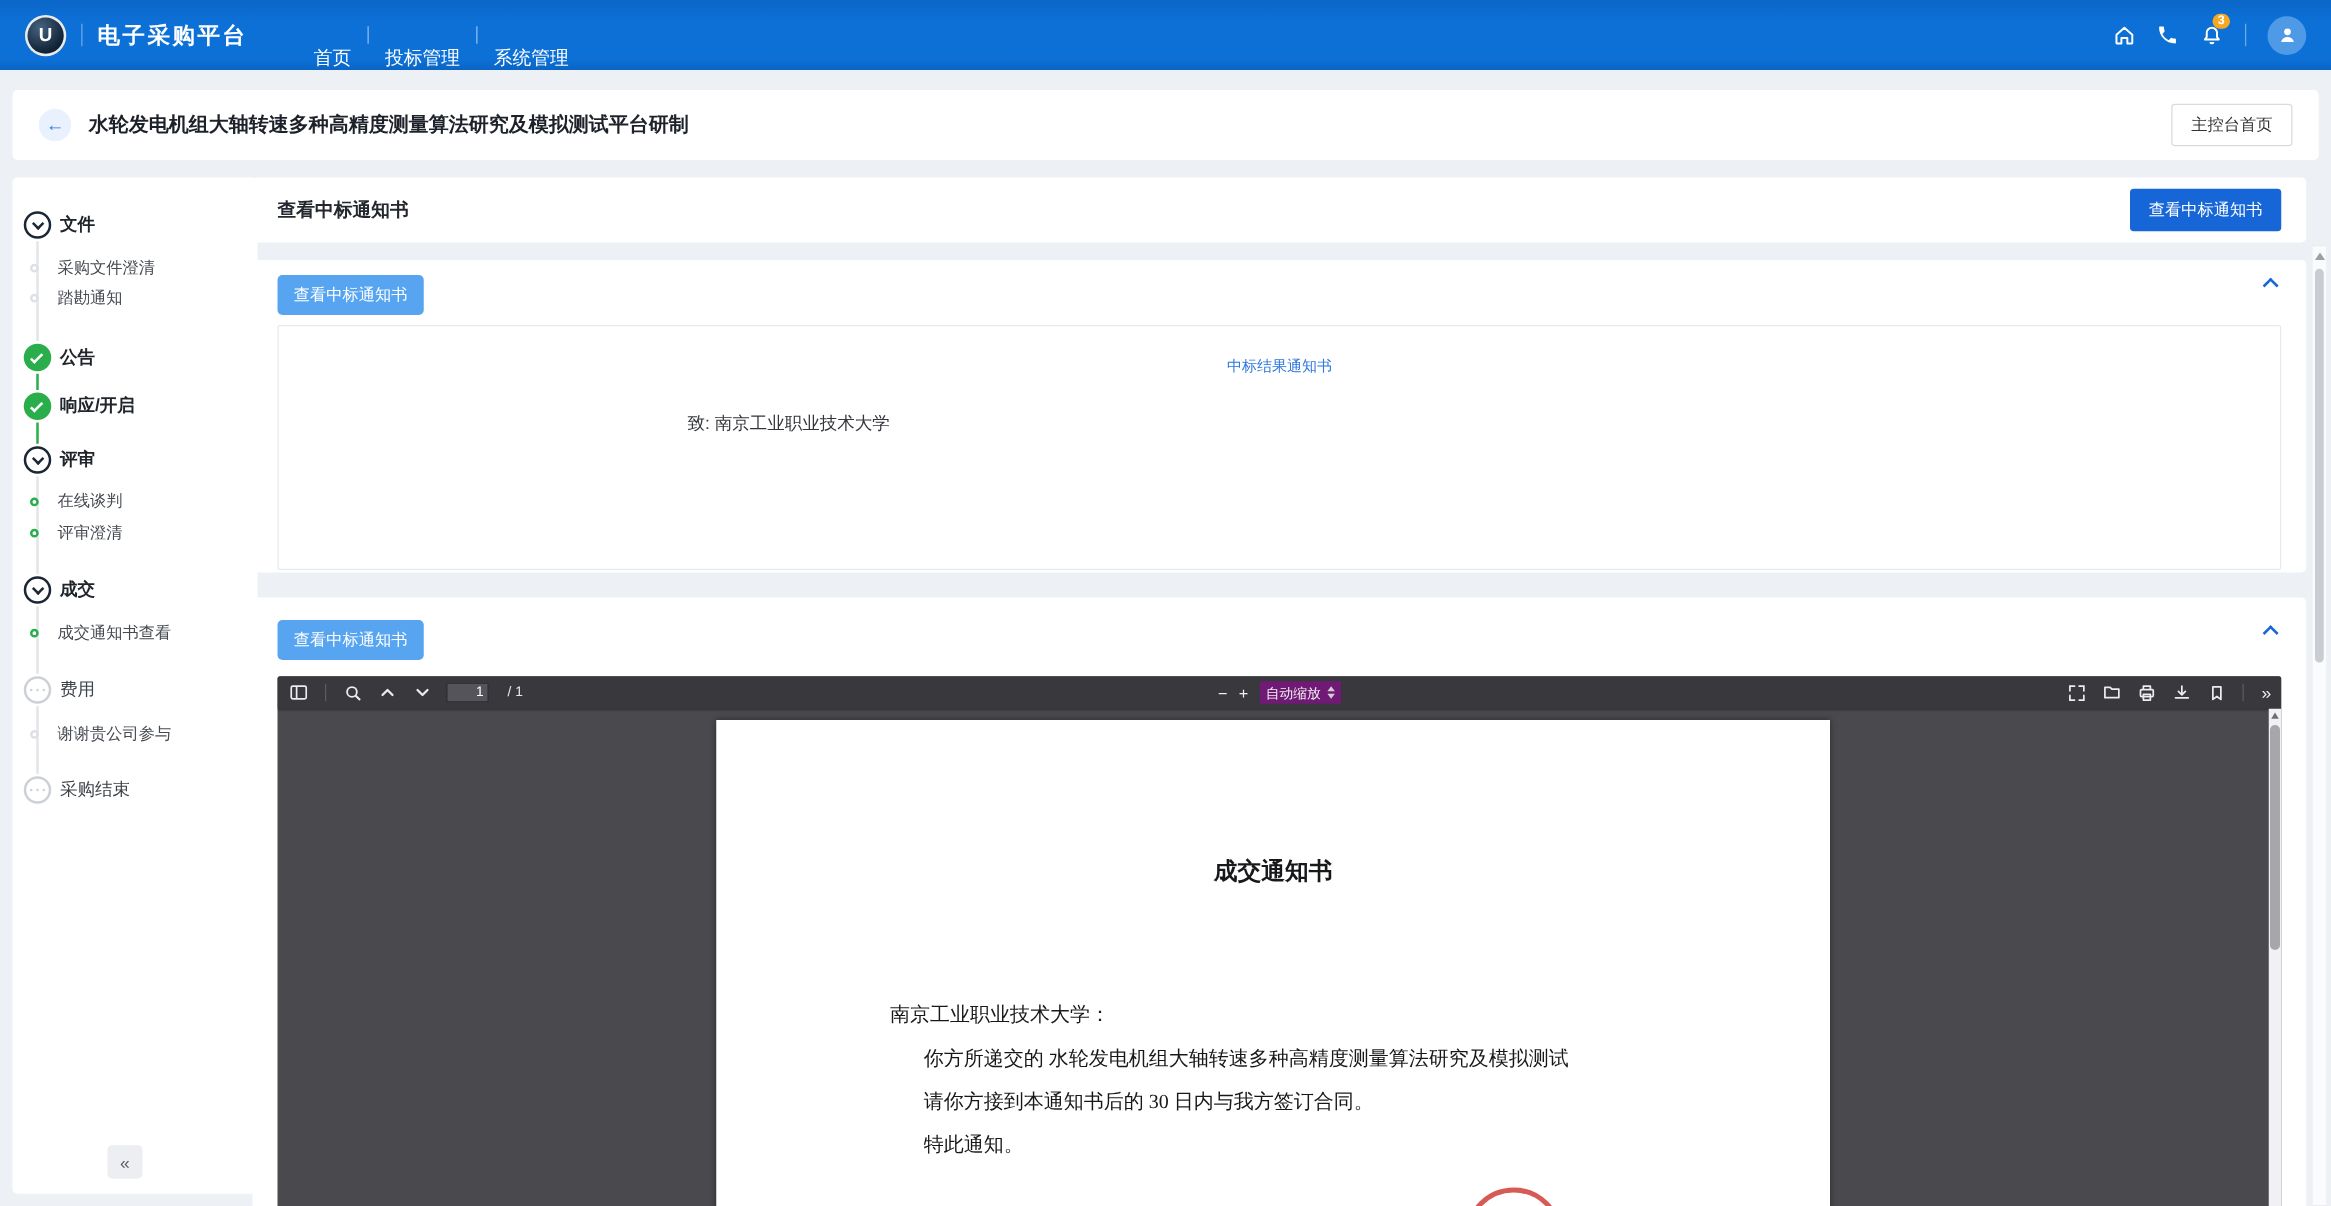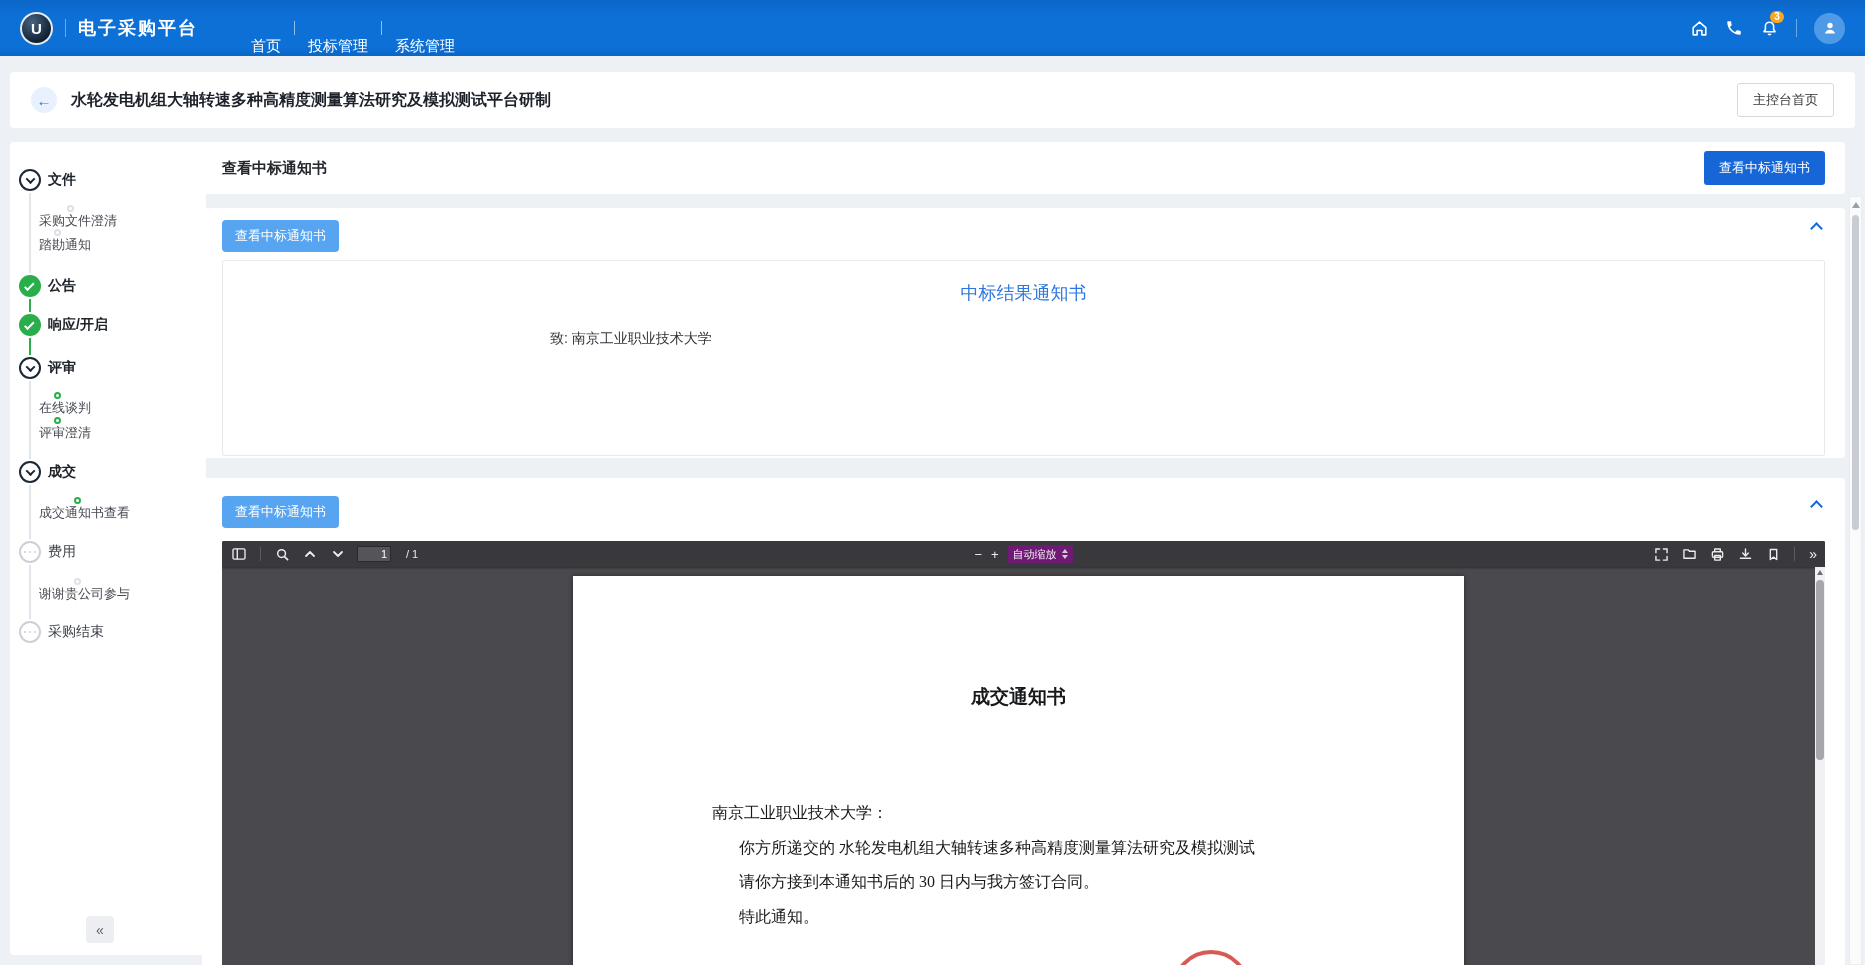--- a/index.html
+++ b/index.html
@@ -46,21 +46,21 @@
   .g-icon.expand { border:2px solid #1b2735; }
   .g-icon.expand .chevd { width:7px; height:7px; border-right:2px solid #1b2735; border-bottom:2px solid #1b2735; transform:rotate(45deg) translate(-1px,-1px); }
   .g-icon.done { background:#2aae4b; }
   .g-icon.done .chk { width:10px; height:5px; border-left:2px solid #fff; border-bottom:2px solid #fff; transform:rotate(-45deg) translateY(-1px); }
   .g-icon.pending { border:2px solid #ccd1d7; }
   .g-icon.pending .dots { width:12px; height:2px; position:relative; }
   .g-icon.pending .dots::before { content:""; position:absolute; left:0; top:0; width:2px; height:2px; border-radius:50%;
     background:#ccd1d7; box-shadow:5px 0 0 #ccd1d7, 10px 0 0 #ccd1d7; }
   .g-label { margin-left:7px; font-size:14px; font-weight:bold; color:#20242b; white-space:nowrap; }
   .g-label.dim { font-weight:normal; color:#3d4249; }
-  .sub-row { position:absolute; display:flex; align-items:center; cursor:pointer; left:14px;flex-direction:column; }
+  .sub-row { position:absolute; display:flex; align-items:center; cursor:pointer; left:14px; }
   .bullet { width:7px; height:7px; border-radius:50%; background:#fff; flex:0 0 auto; }
   .bullet.green { border:2px solid #2aae4b; }
   .bullet.gray { border:2px solid #dde0e5; }
   .sub-label { margin-left:15px; font-size:13px; color:#464b52; white-space:nowrap; }
   .collapse-btn { position:absolute; left:76px; top:774px; width:28px; height:27px; background:#eceef1; border-radius:4px;
     color:#5a6068; font-size:14px; display:flex; align-items:center; justify-content:center; cursor:pointer; }
 
   
   .main { position:absolute; top:142px; left:202px; width:1643px; }
   .section-header { height:52px; background:#fff; border-radius:4px; display:flex; align-items:center; padding:0 20px; }
@@ -73,21 +73,21 @@
   .badge { display:inline-block; background:#57a4f0; color:#fff; font-size:13px; padding:7px 13px; border-radius:4px; cursor:pointer; }
   .card1 .badge { margin-top:12px; }
   .card2 .badge { margin-top:18px; }
   .chev-up { position:absolute; right:24px; width:9px; height:9px; border-left:2px solid #1766d8; border-top:2px solid #1766d8;
     transform:rotate(45deg); cursor:pointer; }
   .card1 .chev-up { top:16px; } .card2 .chev-up { top:24px; }
 
   
   .notice-box { margin-top:8px; height:196px; border:1px solid #e7e9ec; border-radius:2px; overflow:hidden; }
   .notice-inner { width:963px; margin:0 auto; }
-  .notice-title { margin-top:19px; text-align:center; color:#2e77e0; font-size:18px; line-height:26px; }
+  .notice-title { margin-top:19px; text-align:center; color:#2e77e0; font-size:12px; line-height:26px; }
   .notice-to { margin-top:22px; font-size:14px; color:#33353b; line-height:20px; padding-left:8px; }
   .notice-body { margin-top:14px; font-size:14px; color:#33353b; line-height:46px; text-indent:2em; }
   .u { text-decoration:underline; text-underline-offset:3px; }
 
   
   .pdf-box { margin-top:13px; height:580px; background:#4a4a4e; border-radius:2px 2px 0 0; overflow:hidden; position:relative; }
   .pdf-toolbar { height:26px; background:#38383d; display:flex; align-items:center; padding:0 8px; position:relative; box-shadow:0 1px 2px rgba(0,0,0,.4); }
   .pt-group { display:flex; align-items:center; gap:10px; }
   .pt-btn { width:18px; height:18px; display:flex; align-items:center; justify-content:center; cursor:pointer; }
   .pt-sep { width:1px; height:14px; background:#5b5b60; margin:0 2px; }

